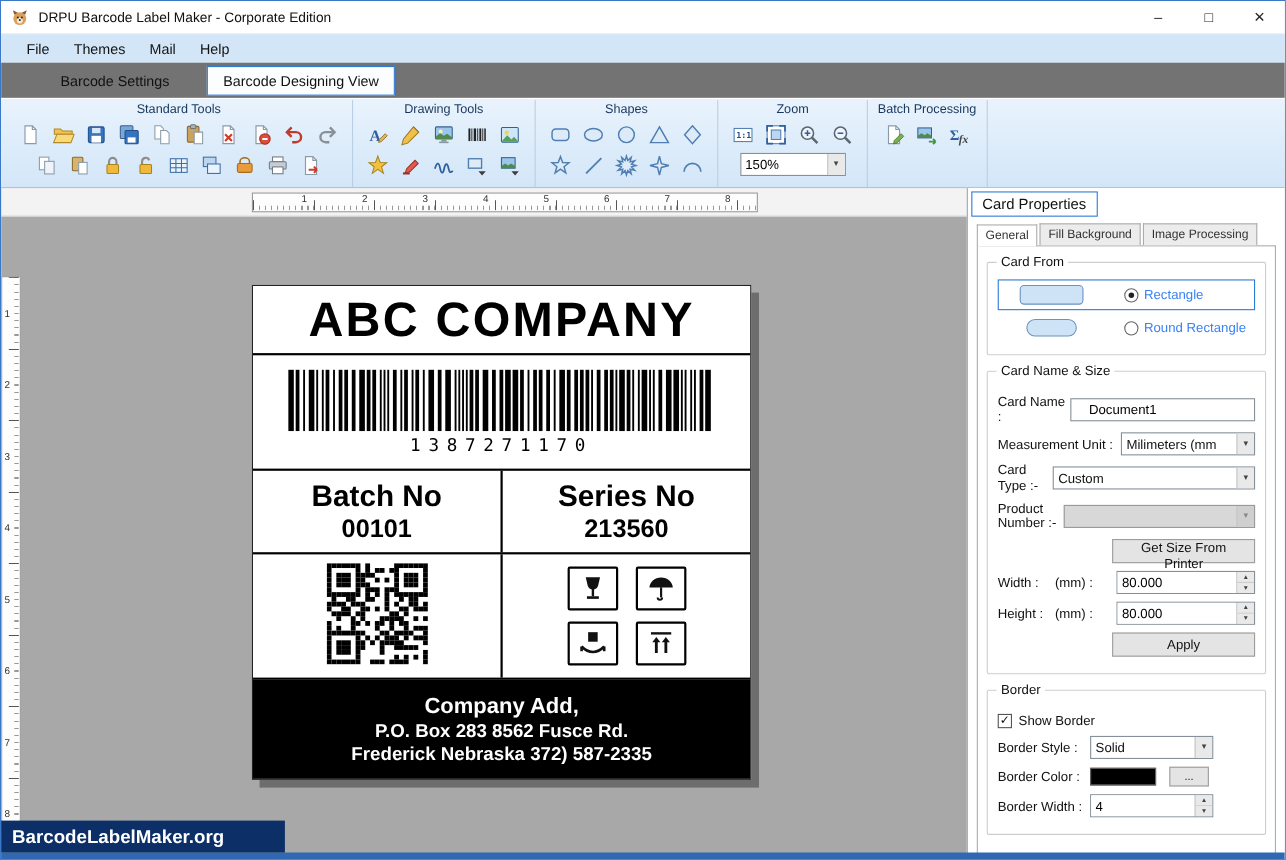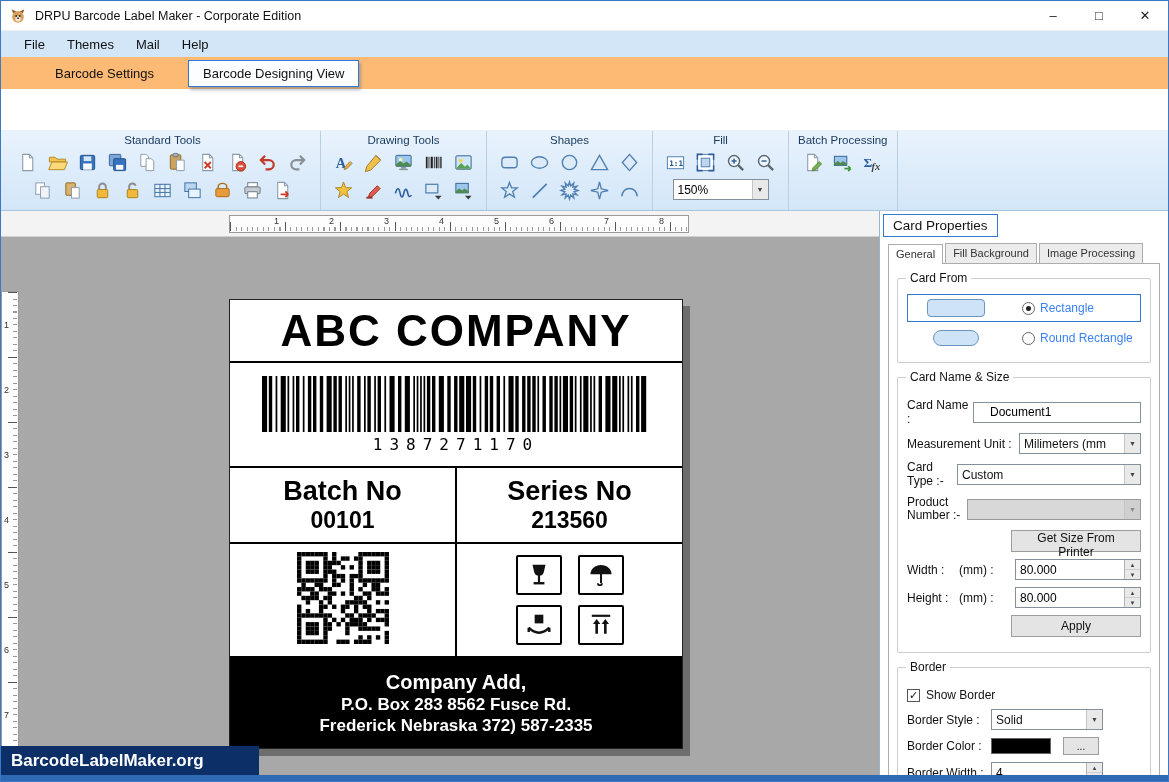--- a/index.html
+++ b/index.html
@@ -9,27 +9,27 @@
   
   .titlebar { height:30px; background:#fff; display:flex; align-items:center; padding-left:8px; border-bottom:1px solid #eee; flex:0 0 auto; }
   .app-icon svg { width:18px; height:18px; display:block; }
   .title-text { font-size:12.5px; color:#111; margin-left:8px; }
   .win-controls { margin-left:auto; display:flex; height:100%; }
   .win-btn { width:46px; height:100%; display:flex; align-items:center; justify-content:center; font-size:13px; color:#222; cursor:default; }
 
   
   .menubar { height:26px; background:#d3e6f8; display:flex; align-items:center; padding-left:12px; flex:0 0 auto; }
   .menu-item { font-size:13px; padding:4px 11px; color:#111; }
-  .tabrow { height:32px; background:#fdba74; display:flex; align-items:center; padding-left:50px; gap:30px; flex:0 0 auto; }
+  .tabrow { height:32px; background:#737373; display:flex; align-items:center; padding-left:50px; gap:30px; flex:0 0 auto; }
   .vtab { font-size:13px; color:#111; }
   .vtab.plain { padding:6px 4px; }
   .vtab.active { background:#fbfdff; border:1px solid #2e7bd6; padding:5px 14px; box-shadow:2px 3px 3px rgba(90,110,140,.45); }
 
   
-  .ribbon { height:82px; background:linear-gradient(#e9f3fd,#d3e6f8); border-top:1px solid #fff; border-bottom:1px solid #aac5e0; display:flex; padding:1px 4px 0; flex:0 0 auto;margin-top:40px; }
+  .ribbon { height:82px; background:linear-gradient(#e9f3fd,#d3e6f8); border-top:1px solid #fff; border-bottom:1px solid #aac5e0; display:flex; padding:1px 4px 0; flex:0 0 auto; }
   .ribbon-group { padding:2px 9px 0; border-right:1px solid #b9cfe6; display:flex; flex-direction:column; align-items:center; }
   .group-label { font-size:11.5px; color:#17375e; margin:1px 0 3px; white-space:nowrap; }
   .icon-row { display:flex; gap:3px; margin-bottom:2px; }
   .ricon { width:27px; height:26px; display:flex; align-items:center; justify-content:center; border-radius:3px; }
   .ricon svg { width:21px; height:21px; display:block; }
   .zoom-combo { width:96px; margin-top:2px; }
 
   
   .combo { display:flex; align-items:center; height:21px; border:1px solid #86909a; background:#fff; font-size:12px; padding-left:4px; overflow:hidden; white-space:nowrap; }
   .combo .combo-text { overflow:hidden; white-space:nowrap; }
@@ -409,21 +409,21 @@
             </svg>
           </div>
           <div class="ricon">
             <svg viewBox="0 0 22 22">
               <path d="M3 17a8 8 0 0 1 16 0" fill="none" stroke="#4f7fb2" stroke-width="1.6"></path>
             </svg>
           </div>
         </div>
       </div>
       <div class="ribbon-group">
-        <div class="group-label">Fill</div>
+        <div class="group-label">Zoom</div>
         <div class="icon-row">
           <div class="ricon">
             <svg viewBox="0 0 22 22">
               <rect x="2.5" y="5" width="17" height="12.5" fill="#fff" stroke="#4f7fb2"></rect>
               <text x="4.5" y="14.5" font-size="8" font-weight="bold" fill="#1f4f8a" font-family="monospace">1:1</text>
             </svg>
           </div>
           <div class="ricon">
             <svg viewBox="0 0 22 22">
               <rect x="2.5" y="2.5" width="17" height="17" fill="#fff" stroke="#4f7fb2"></rect>

